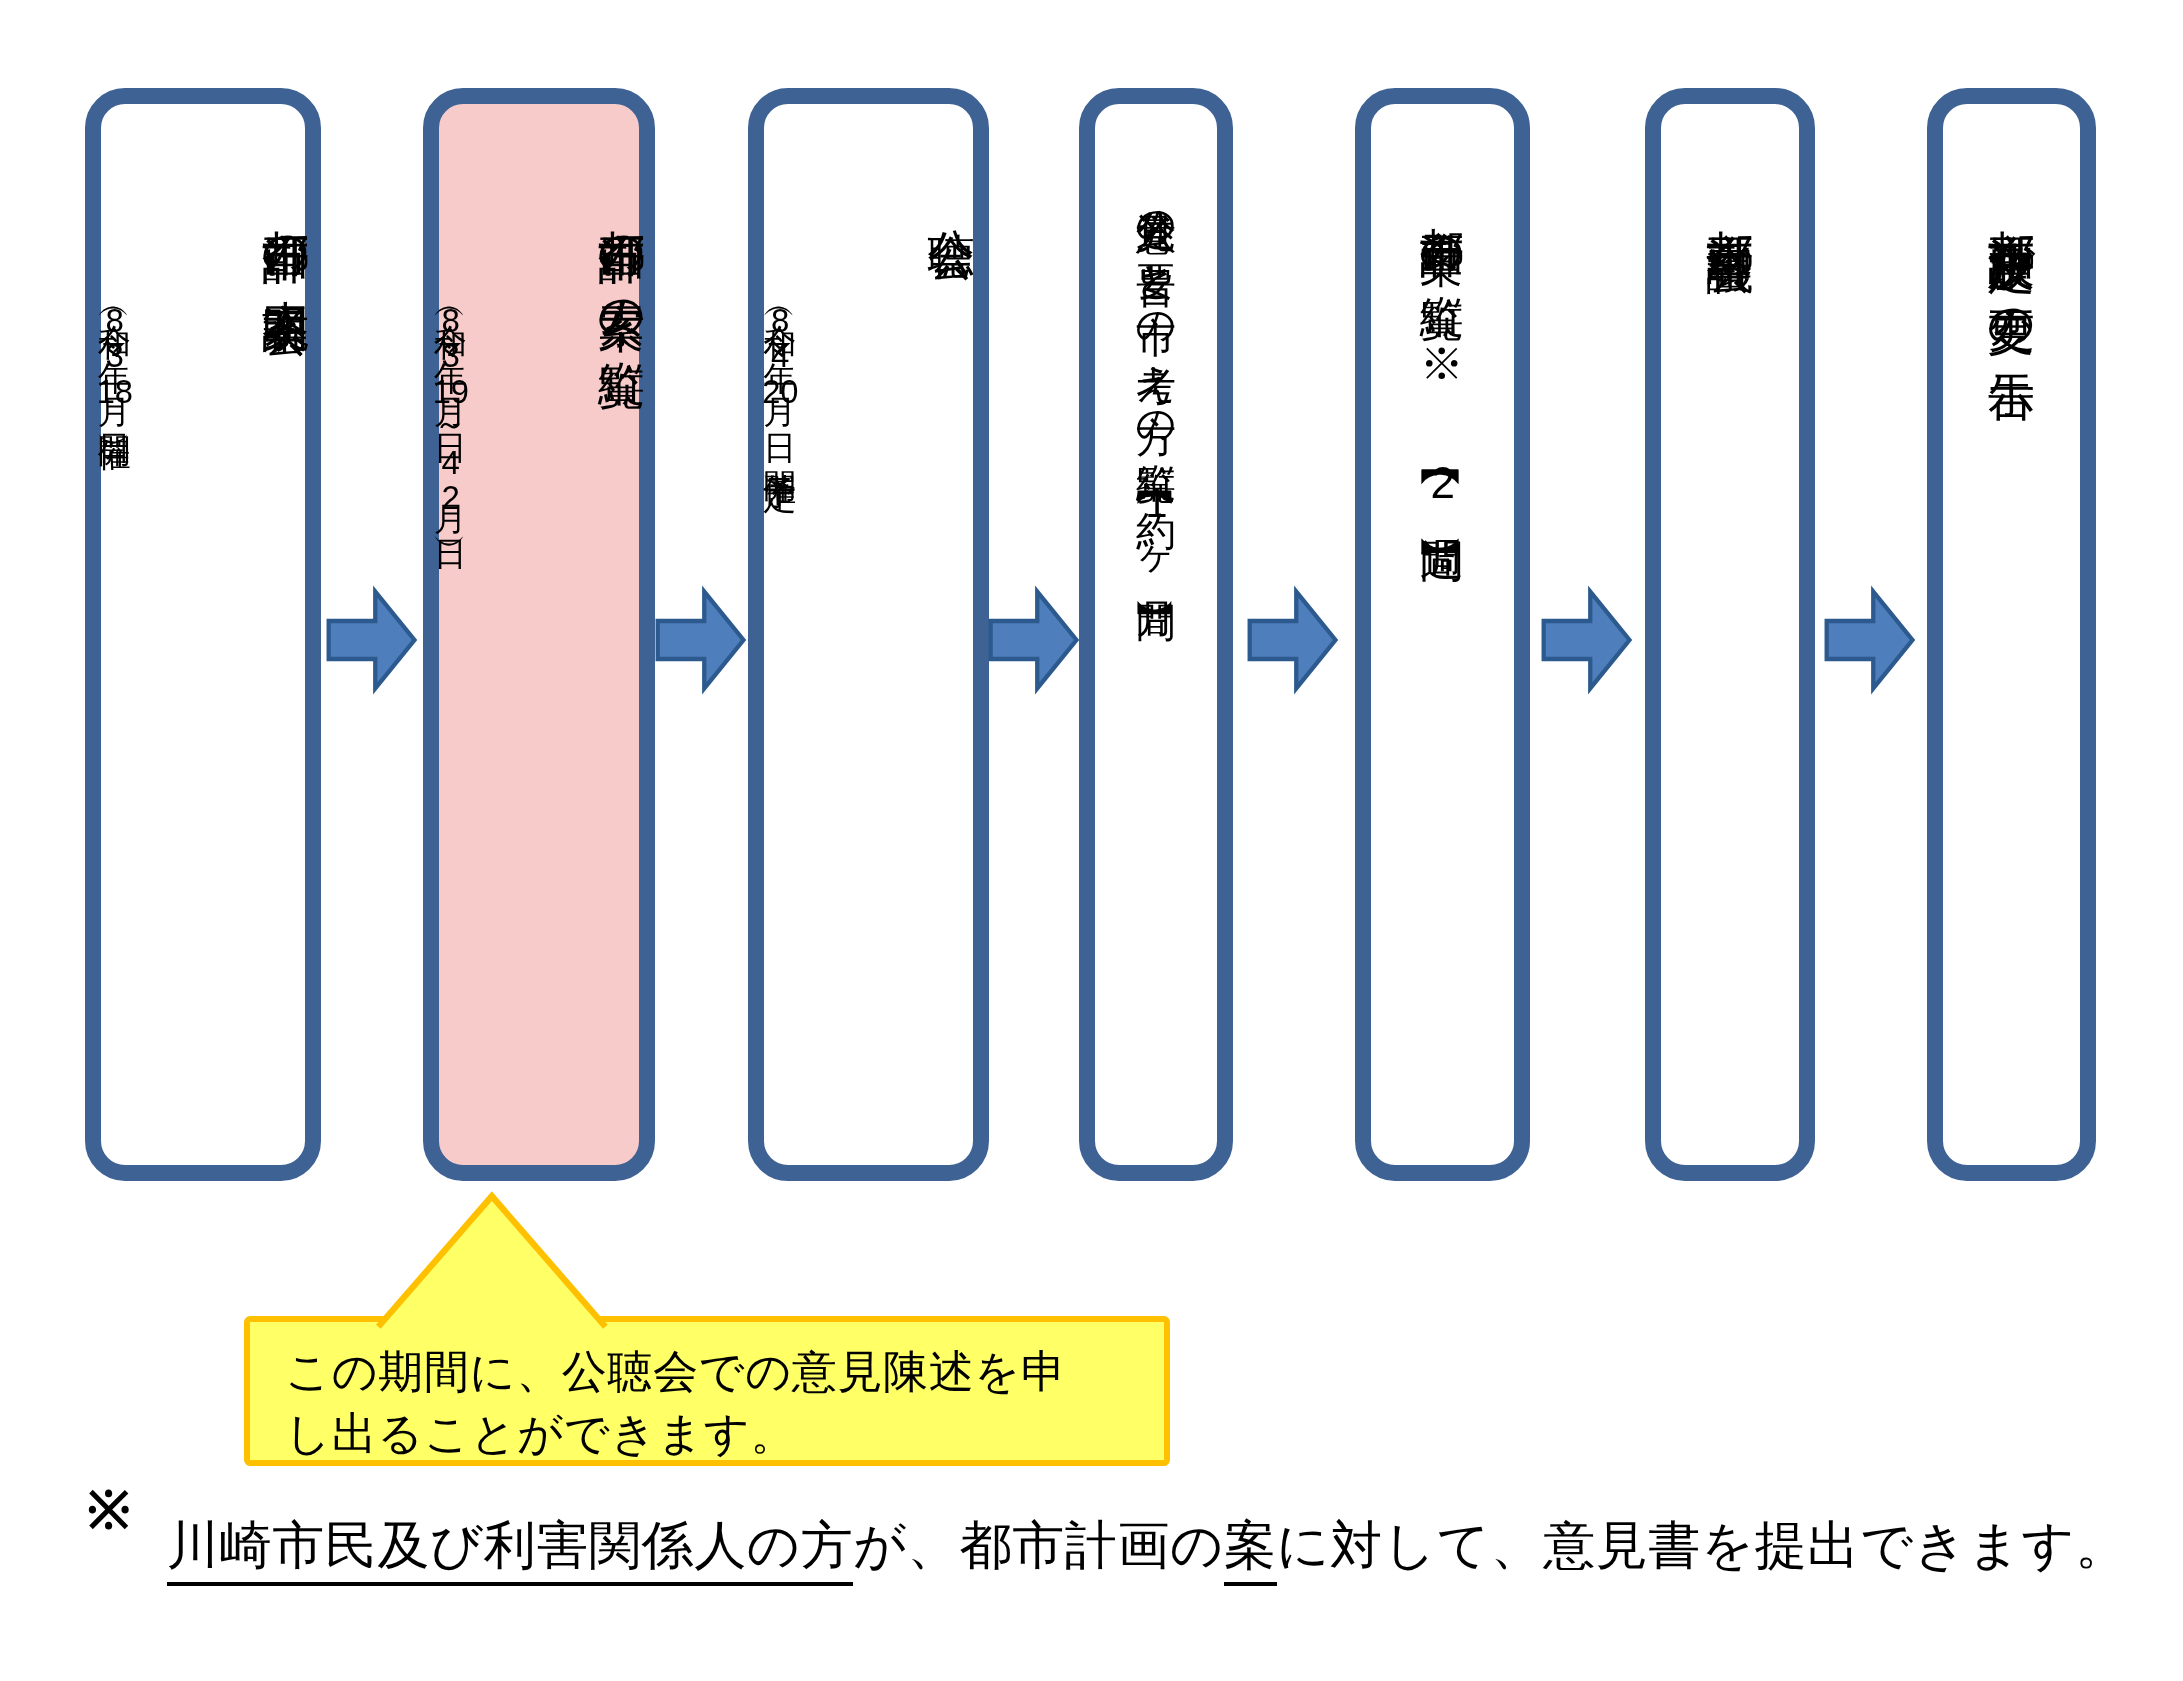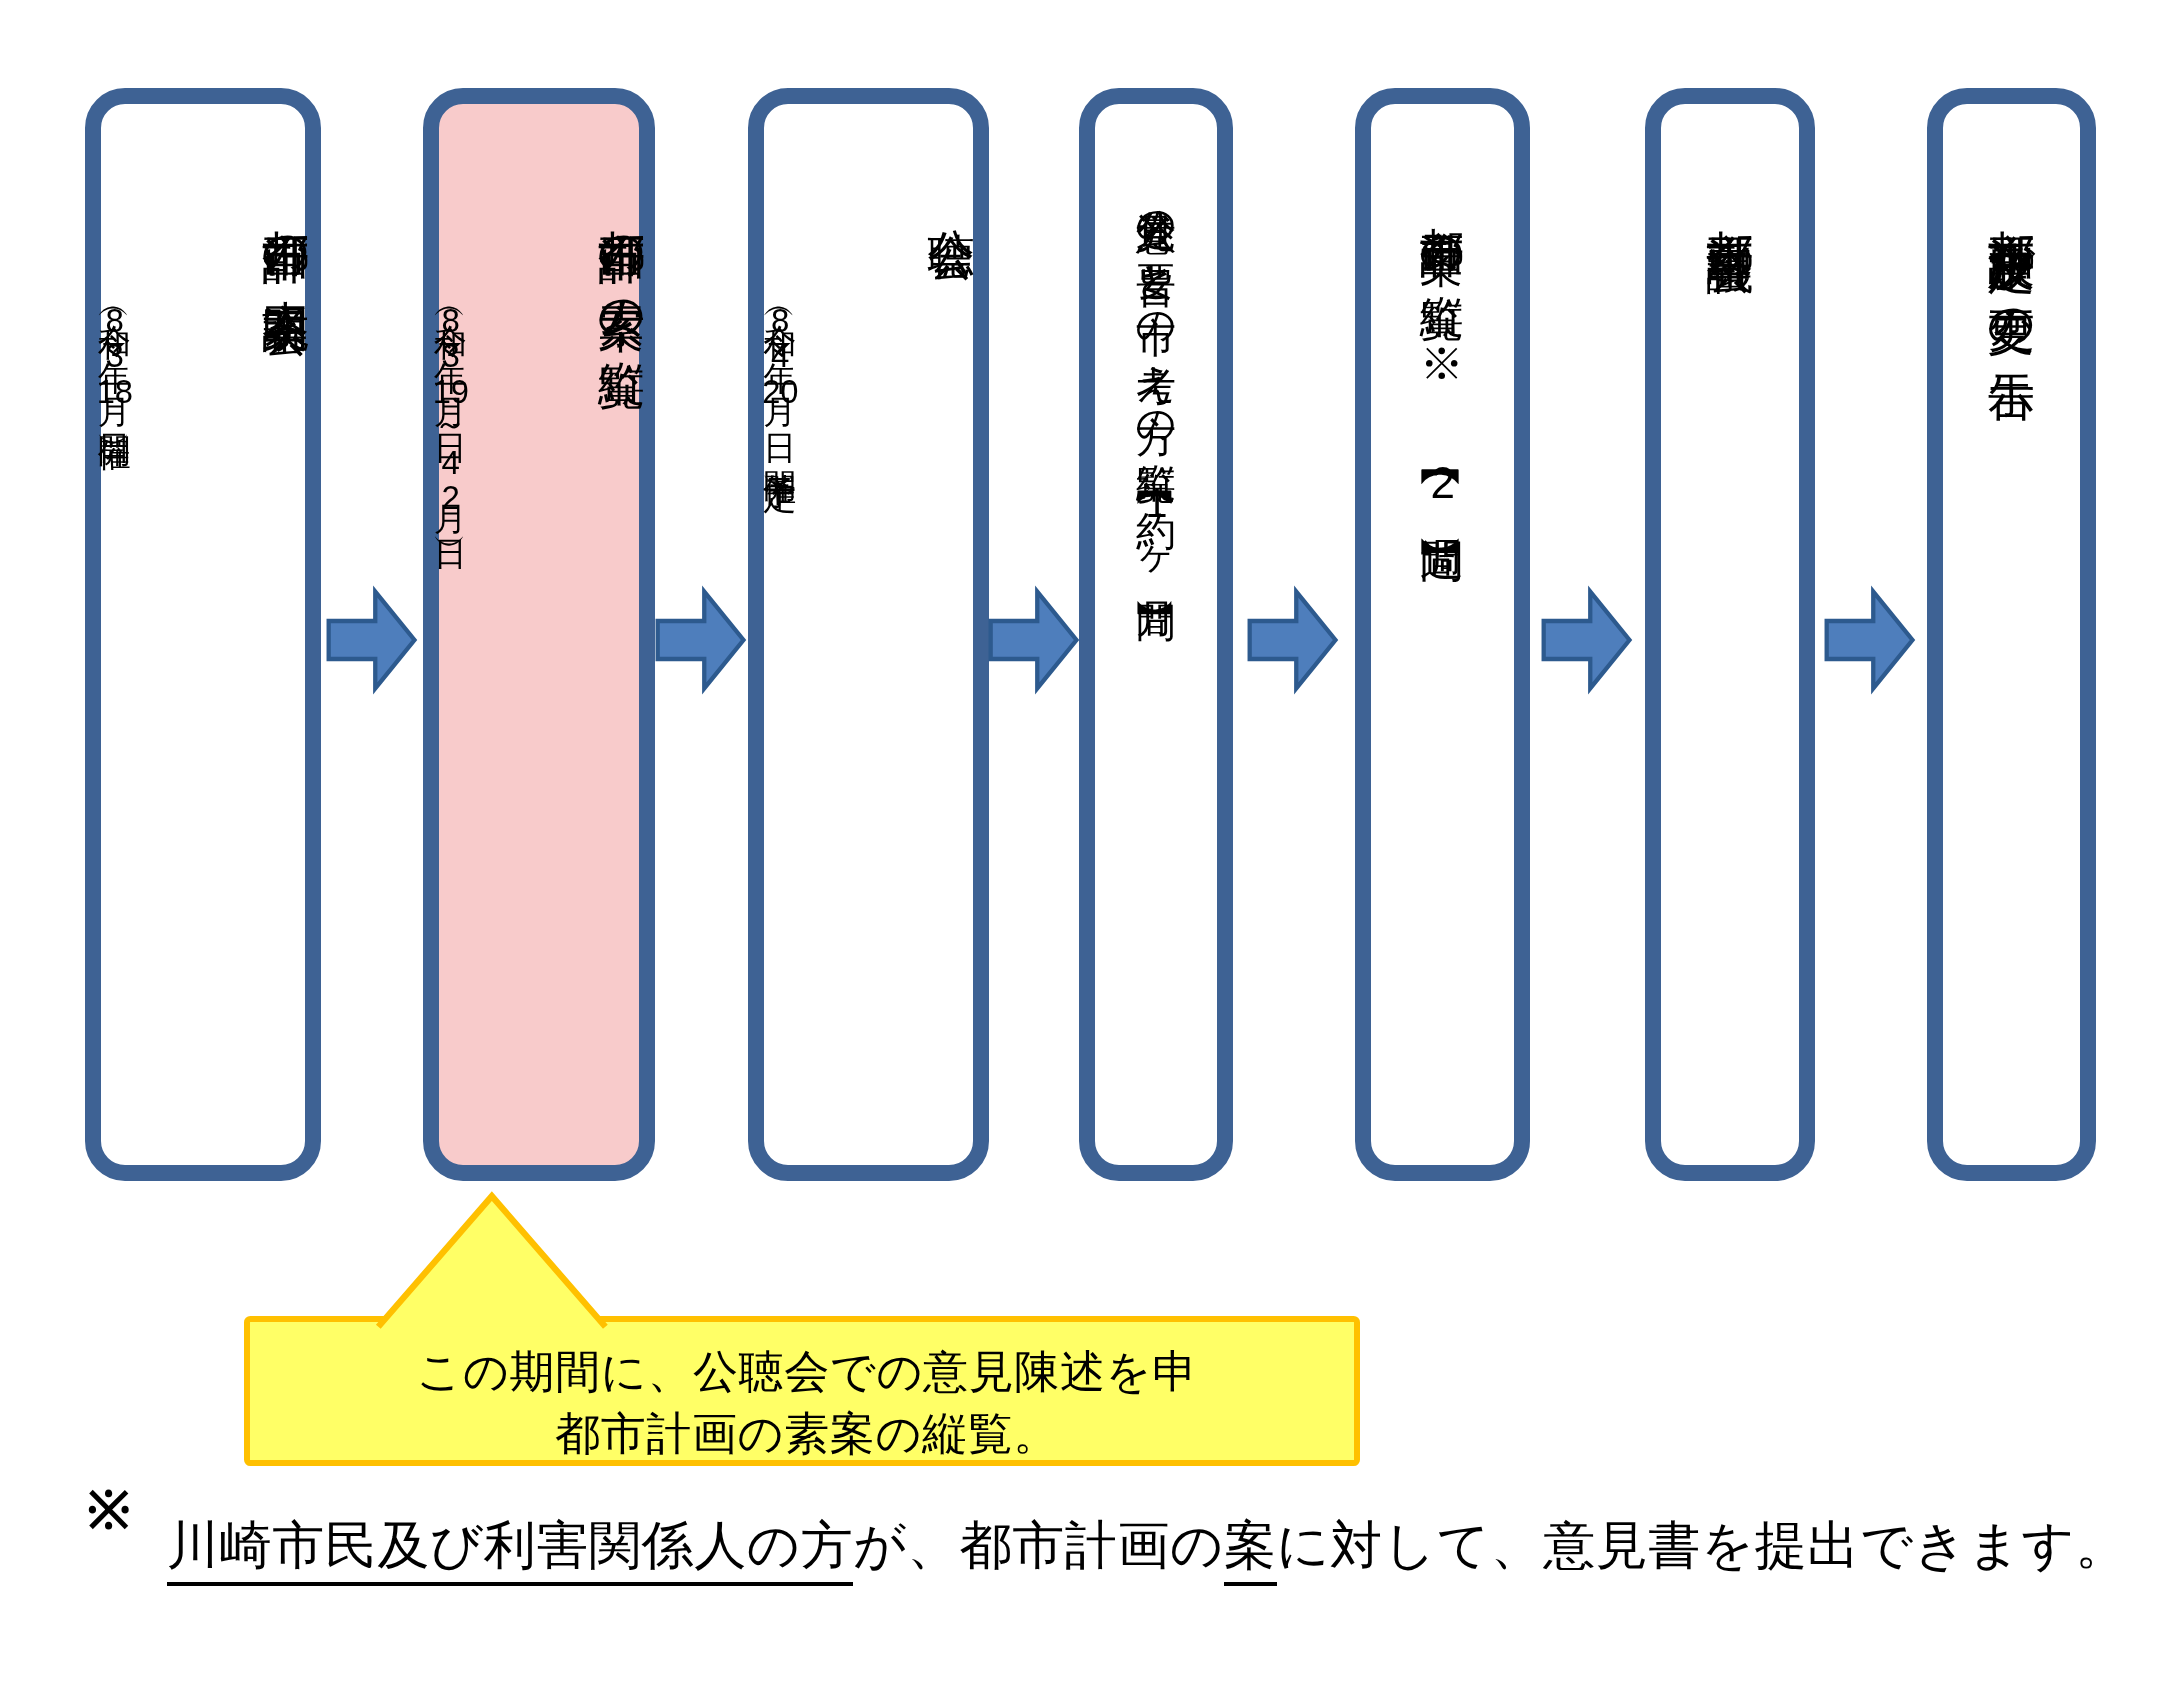--- a/index.html
+++ b/index.html
@@ -42,24 +42,24 @@
   
   .arrow{position:absolute;top:580px;width:95px;height:120px;}
   .arrow polygon{
     fill:var(--arrow-fill,#4E7EBC);
     stroke:var(--arrow-stroke,#2D5A8E);
     stroke-width:7;stroke-linejoin:miter;
   }
 
   
   .callout-body{
-    position:absolute;left:244px;top:1316px;width:1116px;height:150px;
+    position:absolute;left:244px;top:1316px;width:926px;height:150px;
     box-sizing:border-box;background:var(--callout-fill,#FFFF66);
     border:6.3px solid var(--callout-border,#FFC000);border-radius:6.3px;
-    padding:19px 25px 4px 35px;font-size:45px;line-height:1.38;letter-spacing:0.6px;text-align:center;
+    padding:19px 25px 4px 35px;font-size:45px;line-height:1.38;letter-spacing:0.6px;
   }
   .callout-pointer{position:absolute;left:372px;top:1191px;width:246px;height:139px;}
   .callout-pointer polygon{fill:var(--callout-fill,#FFFF66);}
   .callout-pointer path{fill:none;stroke:var(--callout-border,#FFC000);stroke-width:10;}
 
   
   .footnote-marker{position:absolute;left:87px;top:1472px;font-size:52px;font-weight:600;}
   .footnote-text{
     position:absolute;left:167px;top:1511px;font-size:52px;font-weight:400;
     letter-spacing:0.6px;white-space:nowrap;
@@ -144,21 +144,21 @@
     </svg>
   <svg class="arrow" style="left:1540px" viewBox="0 0 155 190">
       <polygon points="6,64 82,64 82,16 146,95 82,174 82,126 6,126"></polygon>
     </svg>
   <svg class="arrow" style="left:1823px" viewBox="0 0 155 190">
       <polygon points="6,64 82,64 82,16 146,95 82,174 82,126 6,126"></polygon>
     </svg>
 
   <div class="callout-body">
     <div>この期間に、公聴会での意見陳述を申</div>
-    <div>都市計画の素案の縦覧。</div>
+    <div>し出ることができます。</div>
   </div>
   <svg class="callout-pointer" viewBox="0 0 390 220">
     <polygon points="10,215 190,8 370,215"></polygon>
     <path d="M10,215 L190,8 L370,215"></path>
   </svg>
 
   <div class="footnote-marker">※</div>
   <div class="footnote-text">
     <span class="u">川崎市民及び利害関係人の方</span><span>が、都市計画の</span><span class="u">案</span><span>に対して、意見書を提出できます。</span>
   </div>

